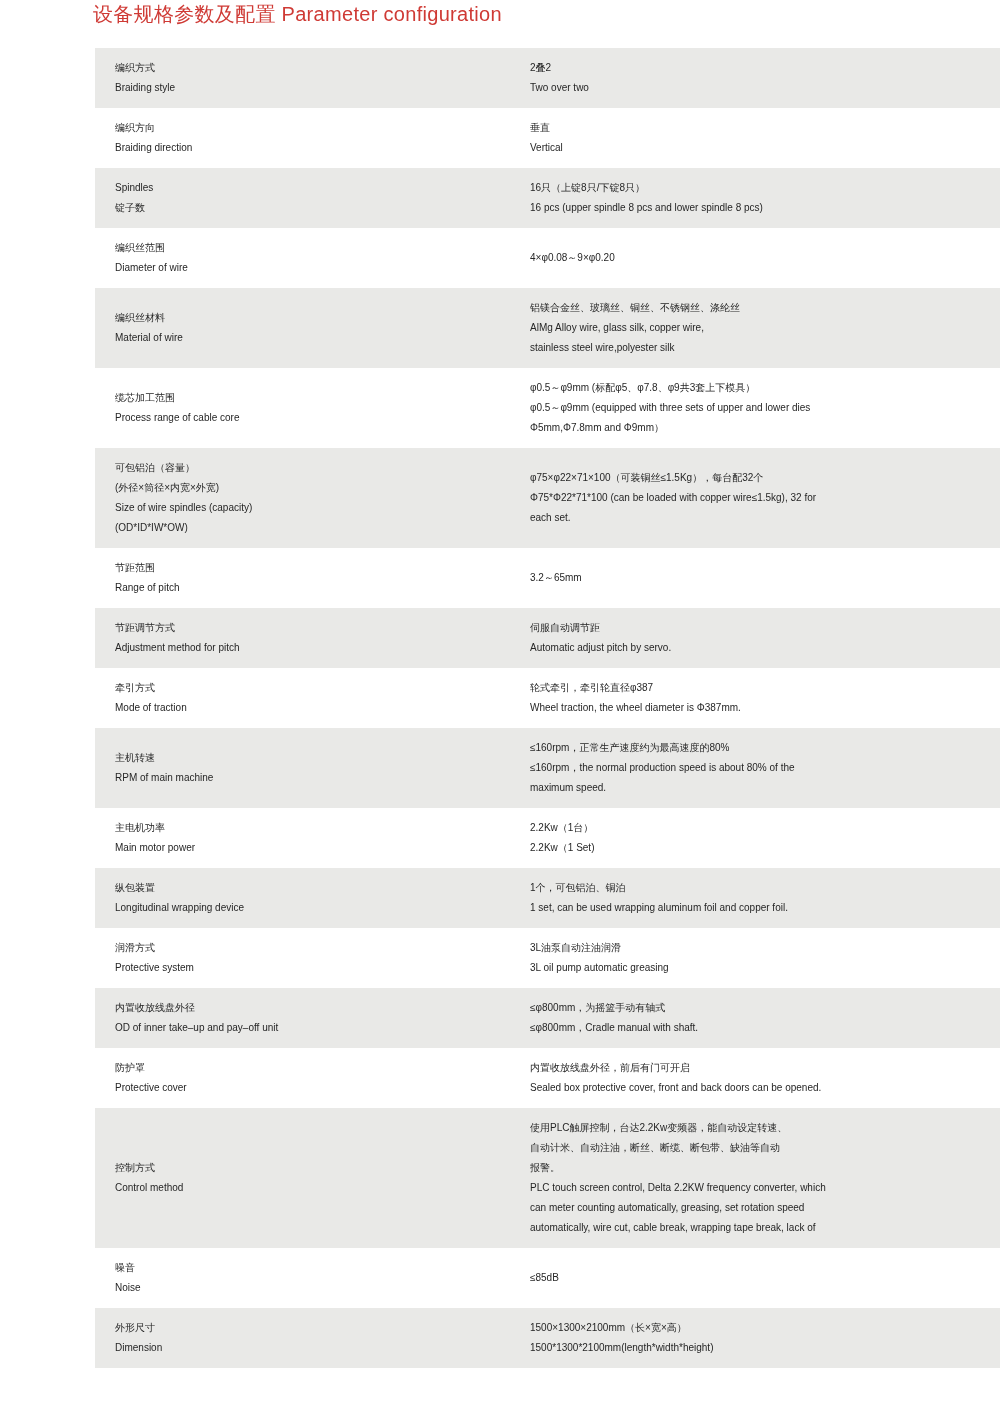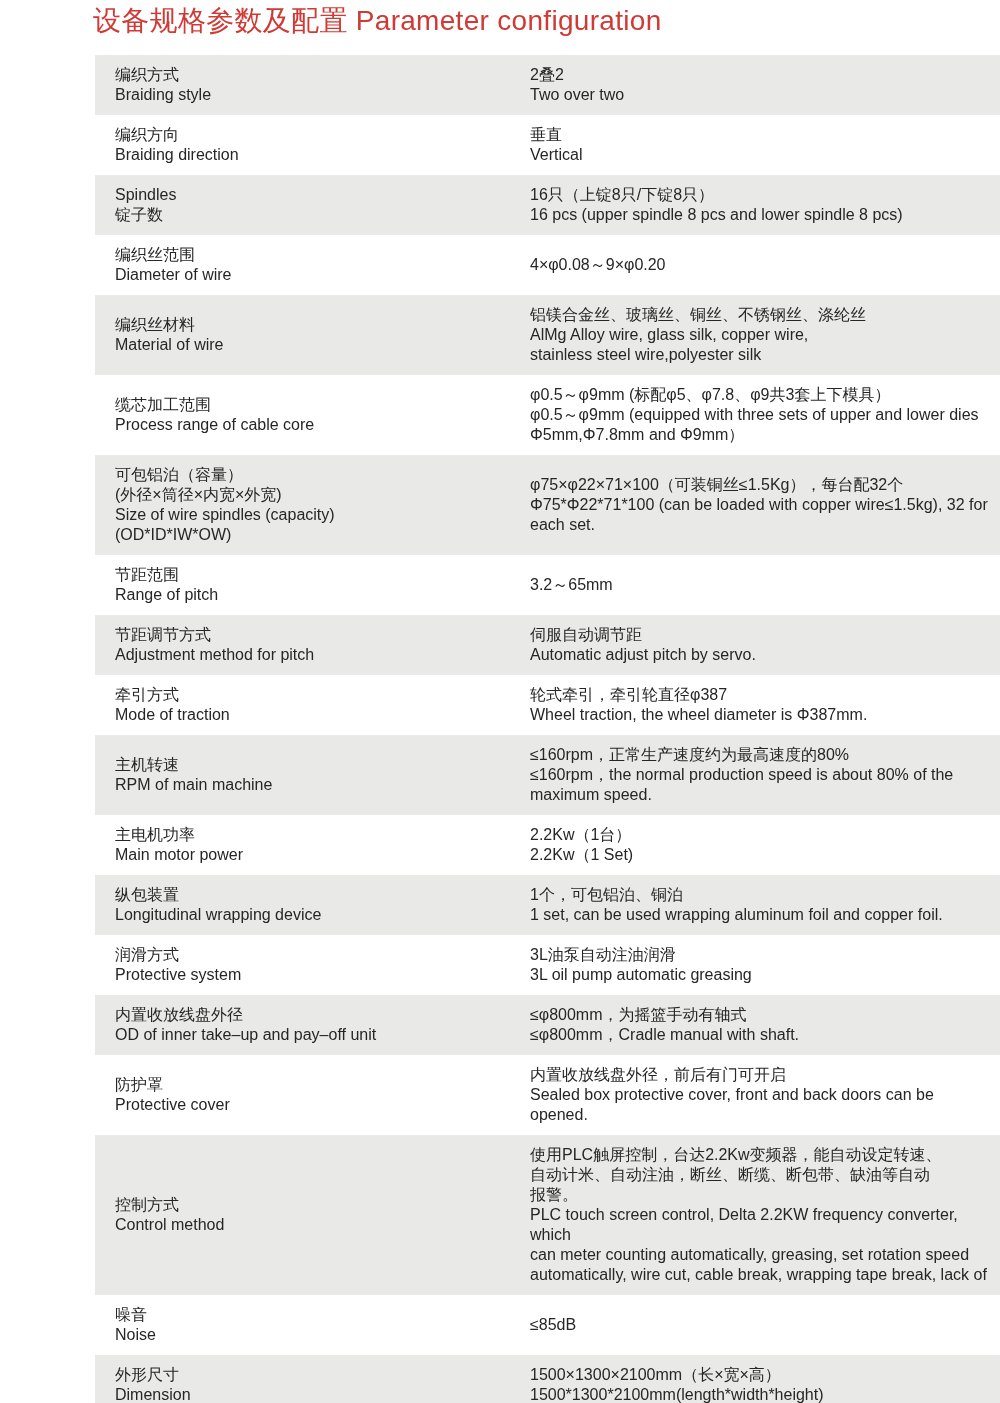--- a/index.html
+++ b/index.html
@@ -11,39 +11,38 @@
   html, body { margin: 0; padding: 0; }
   body {
     width: 1000px;
     min-height: 1403px;
     background: #ffffff;
     color: var(--text-color);
     font-family: "Liberation Sans", "DejaVu Sans", sans-serif;
   }
   .title {
     margin: 0 0 0 93px;
-    padding-top: 7px;
-    font-size: 28px;
+    font-size: 20px;
     font-weight: 500;
     line-height: 28px;
     color: var(--title-red);
     letter-spacing: 0.3px;
   }
   .spec-table {
     margin: 20px 0 0 95px;
     width: 905px;
   }
   .row {
     display: flex;
     align-items: center;
     padding: 10px 0;
   }
   .row.alt { background: var(--row-alt-bg); }
   .cell {
-    font-size: 16px;
+    font-size: 10px;
     line-height: 20px;
   }
   .cell.label {
     flex: none;
     width: 435px;
     padding-left: 20px;
     padding-right: 12px;
   }
   .cell.value {
     flex: 1;

